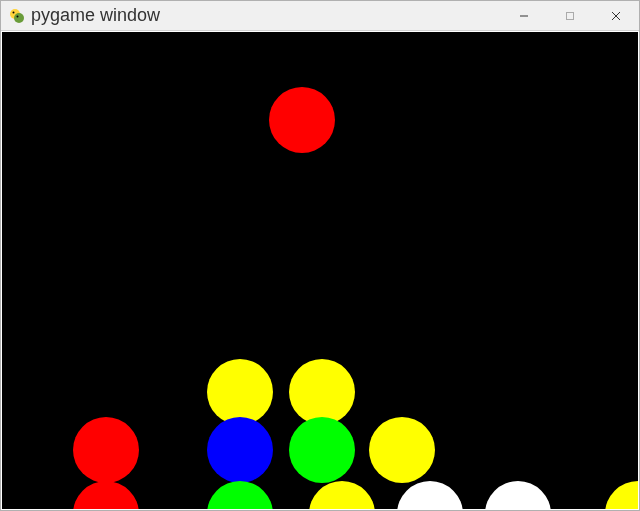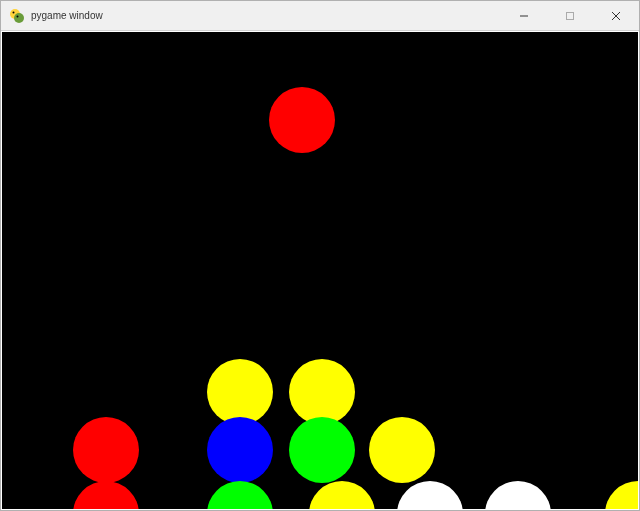--- a/index.html
+++ b/index.html
@@ -19,21 +19,21 @@
       position: relative;
     }
     .titlebar {
       height: 30px;
       background: #f0f0f0;
       display: flex;
       align-items: center;
       justify-content: space-between;
       padding: 0 0 0 8px;
       border-bottom: 1px solid #d0d0d0;
-      font-size: 10px;
+      font-size: 18px;
       color: #333;
     }
     .titlebar-left {
       display: flex;
       align-items: center;
       gap: 6px;
     }
     .app-icon {
       width: 16px;
       height: 16px;

